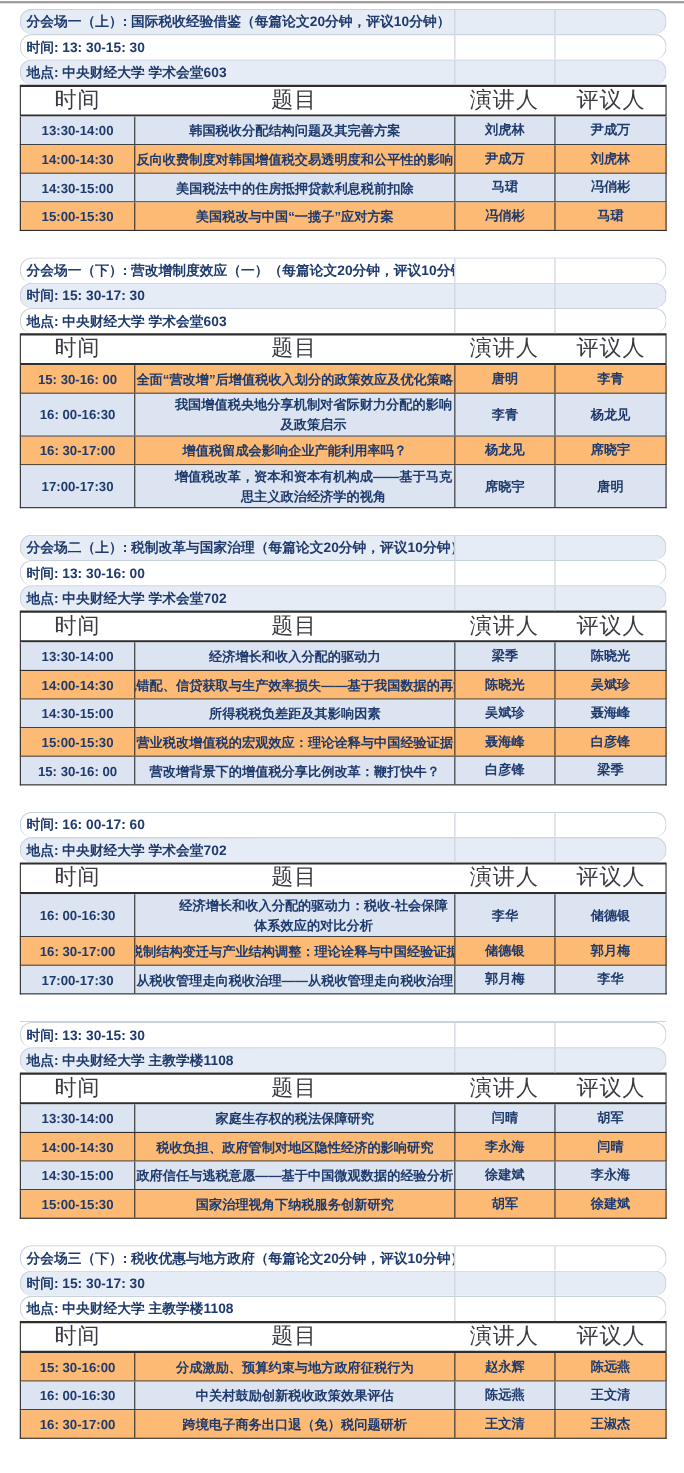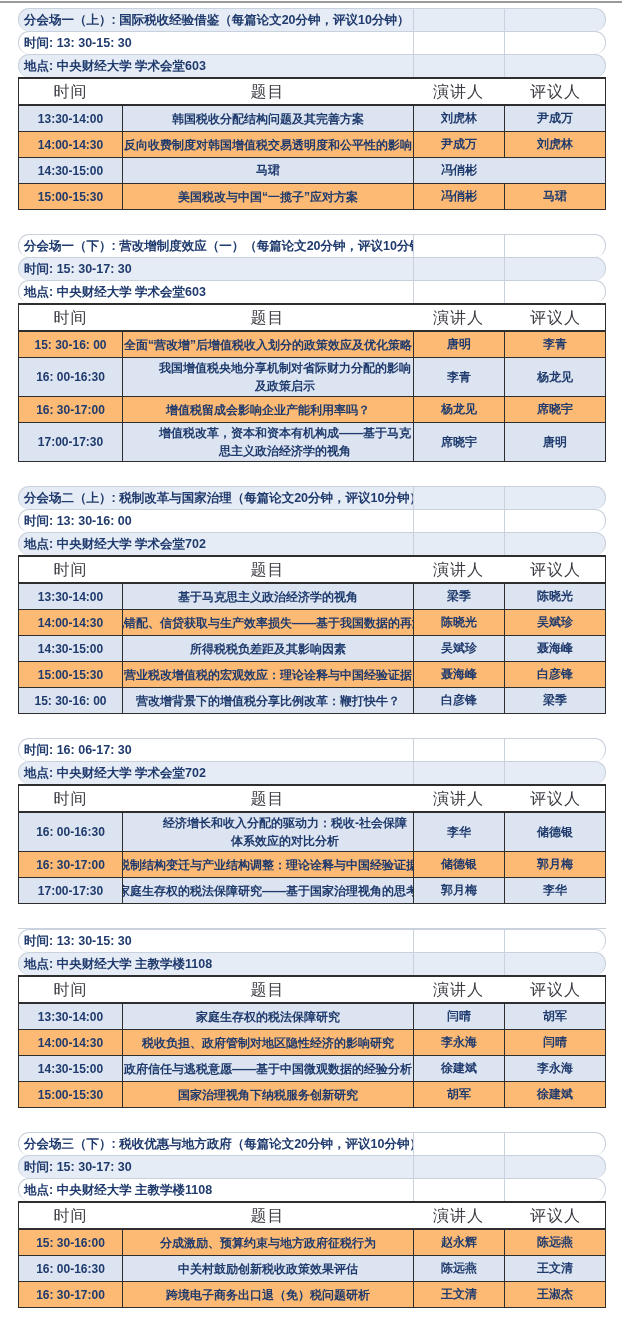--- a/index.html
+++ b/index.html
@@ -45,21 +45,21 @@
   .header-row{
     display:grid;grid-template-columns:103px 291px 91px 103px;
     border-top:2px solid var(--dark-border);
     border-bottom:2px solid var(--dark-border);
     border-left:1px solid var(--dark-border);
     border-right:1px solid var(--dark-border);
     background:#fff;
   }
   .hcell{
     height:25px;line-height:25px;text-align:center;
-    font-size:16px;color:var(--header-text);font-weight:400;
+    font-size:20px;color:var(--header-text);font-weight:400;
     letter-spacing:1px;
   }
 
   
   .rows{position:relative;}
   .data-row{
     display:grid;grid-template-columns:103px 291px 91px 101px;
     border-left:1px solid var(--dark-border);
     border-right:1px solid var(--dark-border);
     border-bottom:1px solid var(--dark-border);
@@ -118,20 +118,21 @@
 
   <div class="data-row">
     <div class="cell time">14:00-14:30</div>
     <div class="cell title">反向收费制度对韩国增值税交易透明度和公平性的影响</div>
     <div class="cell speaker">尹成万</div>
     <div class="cell reviewer">刘虎林</div>
   </div>
 
   <div class="data-row shaded">
     <div class="cell time">14:30-15:00</div>
+    <div class="cell title">美国税法中的住房抵押贷款利息税前扣除</div>
     <div class="cell speaker">马珺</div>
     <div class="cell reviewer">冯俏彬</div>
   </div>
 
   <div class="data-row">
     <div class="cell time">15:00-15:30</div>
     <div class="cell title">美国税改与中国“一揽子”应对方案</div>
     <div class="cell speaker">冯俏彬</div>
     <div class="cell reviewer">马珺</div>
   </div>
@@ -213,21 +214,21 @@
     <div class="header-row">
       <div class="hcell">时间</div>
       <div class="hcell">题目</div>
       <div class="hcell">演讲人</div>
       <div class="hcell">评议人</div>
     </div>
     <div class="rows">
 
   <div class="data-row shaded">
     <div class="cell time">13:30-14:00</div>
-    <div class="cell title">基于马克思主义政治经济学的视角</div>
+    <div class="cell title">经济增长和收入分配的驱动力</div>
     <div class="cell speaker">梁季</div>
     <div class="cell reviewer">陈晓光</div>
   </div>
 
   <div class="data-row">
     <div class="cell time">14:00-14:30</div>
     <div class="cell title">土地错配、信贷获取与生产效率损失——基于我国数据的再测算</div>
     <div class="cell speaker">陈晓光</div>
     <div class="cell reviewer">吴斌珍</div>
   </div>
@@ -251,21 +252,21 @@
     <div class="cell title">营改增背景下的增值税分享比例改革：鞭打快牛？</div>
     <div class="cell speaker">白彦锋</div>
     <div class="cell reviewer">梁季</div>
   </div>
 
     </div>
   </section>
 
   <section class="session">
     <div class="pre-row">
-      <div class="pre-main">时间: 16: 06-17: 30</div>
+      <div class="pre-main">时间: 16: 00-17: 60</div>
       <div class="pre-cell"></div>
       <div class="pre-cell"></div>
     </div>
     <div class="pre-row shaded">
       <div class="pre-main">地点: 中央财经大学 学术会堂702</div>
       <div class="pre-cell"></div>
       <div class="pre-cell"></div>
     </div>
     <div class="header-row">
       <div class="hcell">时间</div>
@@ -284,21 +285,21 @@
 
   <div class="data-row">
     <div class="cell time">16: 30-17:00</div>
     <div class="cell title">税制结构变迁与产业结构调整：理论诠释与中国经验证据</div>
     <div class="cell speaker">储德银</div>
     <div class="cell reviewer">郭月梅</div>
   </div>
 
   <div class="data-row shaded">
     <div class="cell time">17:00-17:30</div>
-    <div class="cell title">家庭生存权的税法保障研究——基于国家治理视角的思考</div>
+    <div class="cell title">从税收管理走向税收治理——从税收管理走向税收治理</div>
     <div class="cell speaker">郭月梅</div>
     <div class="cell reviewer">李华</div>
   </div>
 
     </div>
   </section>
 
   <section class="session">
     <div class="pre-row shaded">
       <div class="pre-cell"></div>

